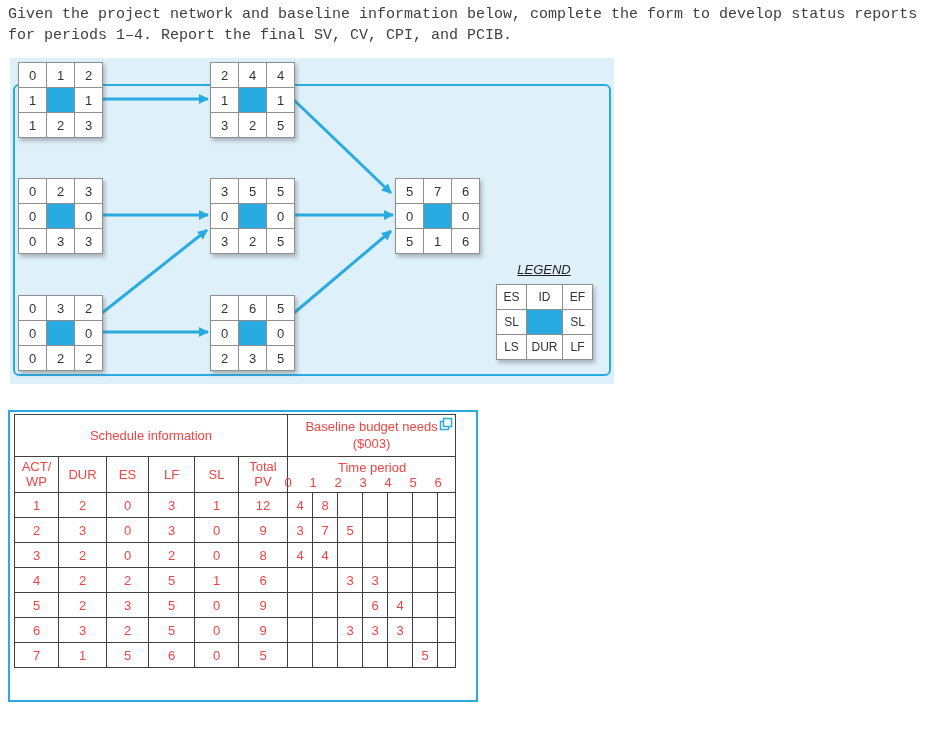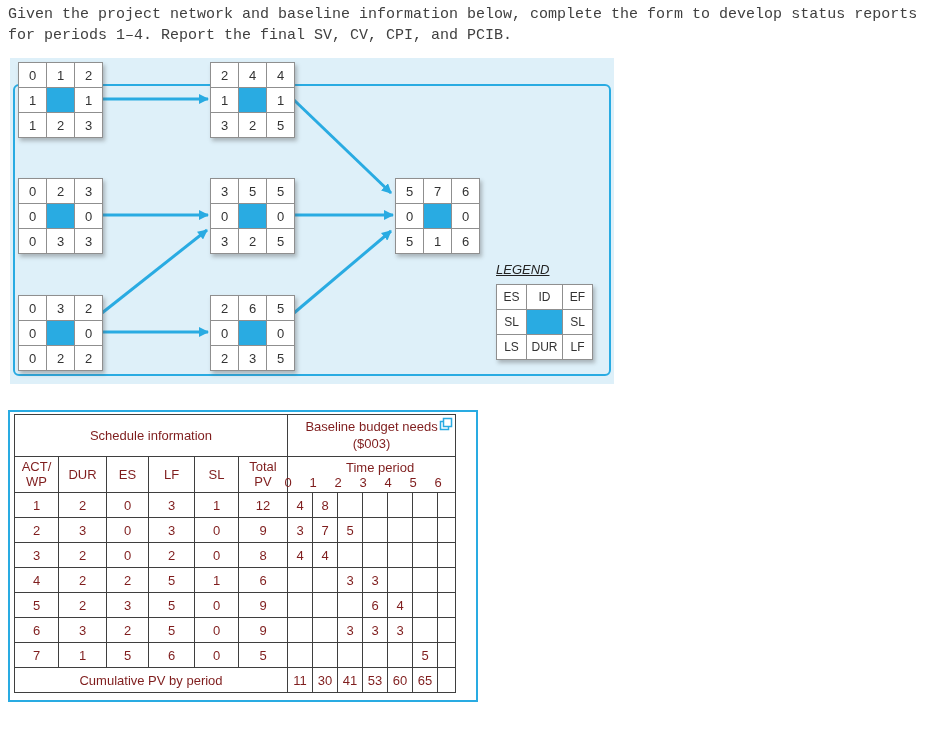--- a/index.html
+++ b/index.html
@@ -25,21 +25,21 @@
     box-shadow:2px 3px 4px rgba(90,90,90,.40);
     background:#fff;
   }
   .nc {
     border-right:1px solid #8f8f8f; border-bottom:1px solid #8f8f8f;
     background:#fff; display:flex; align-items:center; justify-content:center;
     font-size:13px; color:#333;
   }
   .nc.fill { background:#29abe2; }
   .legend-title {
-    position:absolute; left:496px; top:262px; width:96px; text-align:left;
+    position:absolute; left:496px; top:262px; width:96px; text-align:center;
     font-size:13px; font-style:italic; text-decoration:underline; color:#222;
   }
   .legend {
     position:absolute; left:496px; top:284px; display:grid;
     grid-template-columns:30px 36px 30px; grid-auto-rows:25px;
     border-top:1px solid #8f8f8f; border-left:1px solid #8f8f8f;
     box-shadow:2px 3px 4px rgba(90,90,90,.40); background:#fff;
   }
   .lc {
     border-right:1px solid #8f8f8f; border-bottom:1px solid #8f8f8f;
@@ -48,33 +48,33 @@
   }
   .lc.fill { background:#29abe2; }
   
   .table-frame {
     position:absolute; left:8px; top:410px; width:470px; height:292px;
     border:2px solid #29abe2;
   }
   table.budget {
     position:absolute; left:14px; top:414px; width:441px;
     border-collapse:collapse; table-layout:fixed; background:#fff;
-    font-size:13px; color:#7f1d1d;
+    font-size:13px; color:#ef4444;
   }
   table.budget th, table.budget td {
     border:1px solid #3f3f3f; padding:0; text-align:center;
     font-weight:400; height:25px;
   }
   table.budget tr.h1 th { height:42px; }
   table.budget tr.h2 th { height:36px; }
   .prewrap { white-space:pre-line; line-height:1.15; }
   th.budget-h { position:relative; line-height:1.25; }
   .expand-icon { position:absolute; top:2px; right:2px; cursor:pointer; line-height:0; }
   th.tp-cell { position:relative; }
-  .tp-label { position:absolute; top:3px; left:8px; width:168px; text-align:center; font-size:13px; }
+  .tp-label { position:absolute; top:3px; left:0; width:168px; text-align:center; font-size:13px; }
   .tick { position:absolute; bottom:2px; transform:translateX(-50%); font-size:13px; }
   td.sum-label { text-align:right; padding-right:8px; }
   td.nob { border:none; background:transparent; }
 </style>
 </head>
 <body>
 
 <div class="instructions">Given the project network and baseline information below, complete the form to develop status reports for periods 1–4. Report the final SV, CV, CPI, and PCIB.</div>
 
 <div class="network"></div>
@@ -344,24 +344,14 @@
     <td>5</td>
     <td></td>
     <td></td>
     <td></td>
     <td></td>
     <td></td>
     <td>5</td>
     <td></td>
   </tr>
 
-  <tr>
-    <td colspan="6" class="sum-label">Cumulative PV by period</td>
-    <td>11</td>
-    <td>30</td>
-    <td>41</td>
-    <td>53</td>
-    <td>60</td>
-    <td>65</td>
-    <td class="nob"></td>
-  </tr>
 </tbody>
   </table>
 
 </body></html>

